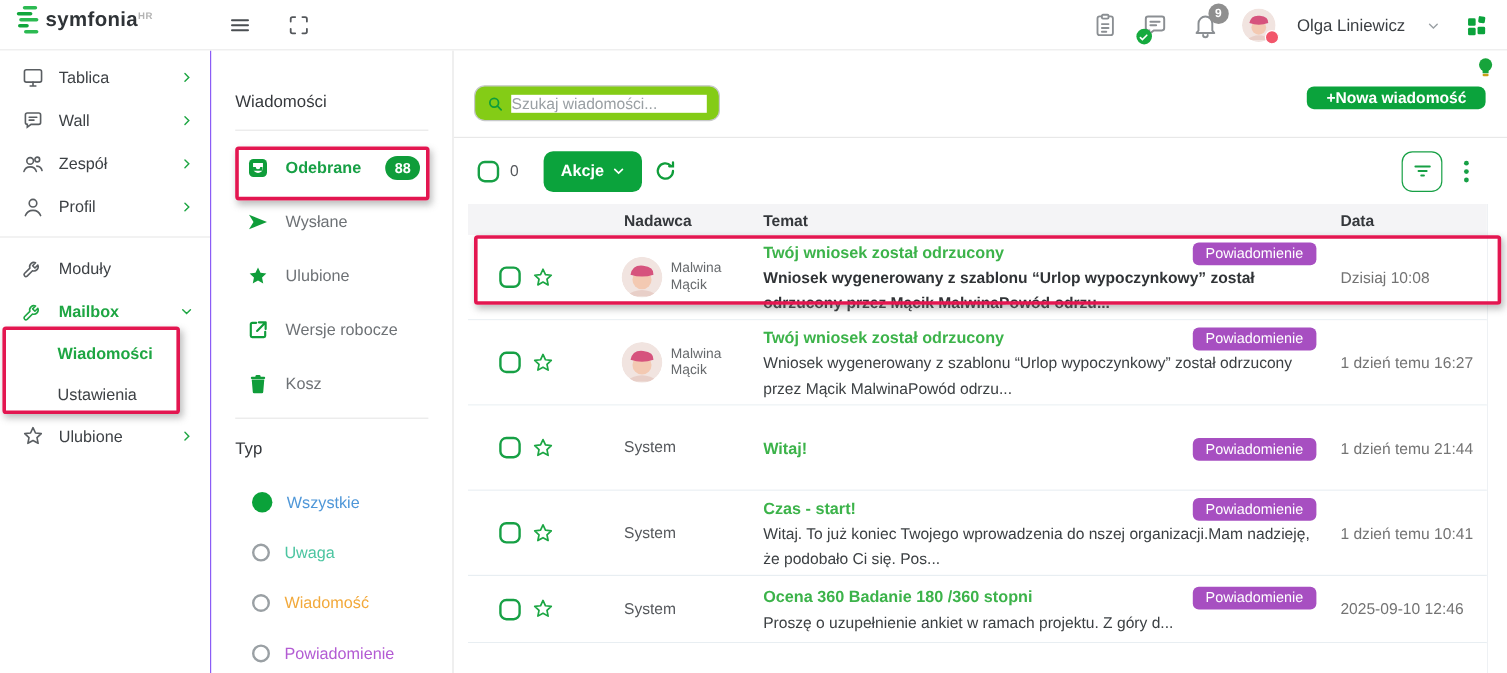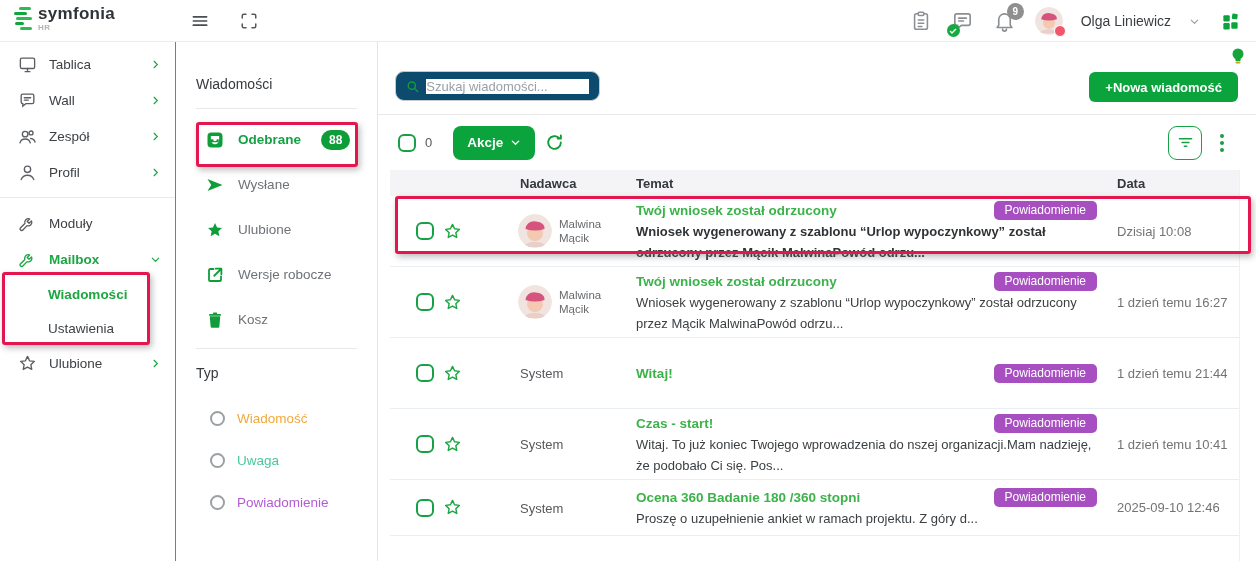--- a/index.html
+++ b/index.html
@@ -11,21 +11,21 @@
   .topbar { position:absolute; left:0; top:0; width:1256px; height:42px; background:#fff;
     border-bottom:1px solid #ececec; z-index:3; }
   .brand { position:absolute; left:14px; top:5px; display:flex; align-items:center; gap:6px; }
   .brand-mark { display:flex; flex-direction:column; gap:2px; width:18px; }
   .brand-mark i { display:block; height:3px; border-radius:2px; background:#11a63c; }
   .brand-mark i:nth-child(1){ width:12px; margin-left:5px; background:#2cba52;}
   .brand-mark i:nth-child(2){ width:13px; margin-left:0;}
   .brand-mark i:nth-child(3){ width:16px; margin-left:2px; background:#2cba52;}
   .brand-mark i:nth-child(4){ width:9px;  margin-left:1px;}
   .brand-mark i:nth-child(5){ width:12px; margin-left:6px; background:#2cba52;}
-  .brand-texts { display:flex; flex-direction:column; line-height:1; }
+  .brand-texts { display:flex; flex-direction:row; line-height:1; }
   .brand-name { font-size:17px; font-weight:600; color:#2f3337; letter-spacing:.3px; }
   .brand-sub { font-size:8px; color:#b3b3b3; font-weight:700; margin-top:2px; letter-spacing:.5px;}
   .tb-icon { position:absolute; top:10px; width:22px; height:22px; display:flex; align-items:center; justify-content:center; cursor:pointer; }
   .tb-right { position:absolute; right:14px; top:0; height:42px; display:flex; align-items:center; gap:18px; }
   .tb-ic { position:relative; width:24px; height:24px; display:flex; align-items:center; justify-content:center; }
   .mini-badge { position:absolute; top:-6px; right:-7px; min-width:17px; height:17px; border-radius:50%;
     background:#8f8f8f; color:#fff; font-size:10px; display:flex; align-items:center; justify-content:center; font-weight:700; }
   .check-badge { position:absolute; bottom:-4px; left:-4px; width:13px; height:13px; border-radius:50%;
     background:#15aa3e; display:flex; align-items:center; justify-content:center; }
   .avatar-wrap { position:relative; width:28px; height:28px; }
@@ -60,26 +60,26 @@
   .type-item { height:42px; display:flex; align-items:center; gap:12px; padding-left:14px;
     font-size:13.5px; cursor:pointer; }
   .radio { width:15px; height:15px; border:2px solid #9aa0a4; border-radius:50%; flex:0 0 auto; }
   .radio.on { width:17px; height:17px; border:none; background:#0aa23a; }
   .t0 { color:#4f97d8; } .t1 { color:#f2a93b; } .t2 { color:#4cc5a1; } .t3 { color:#b35bd3; }
 
   
   .main { position:absolute; left:378px; top:42px; right:0; bottom:0; background:#fff; }
   .main-header { position:relative; height:73px; border-bottom:1px solid #e8e8e8; }
   .search-box { position:absolute; left:17px; top:29px; width:205px; height:30px;
-    border:1px solid #c7c9cb; border-radius:9px; display:flex; align-items:center; padding:0 10px; gap:7px; background:#0c4a6e; }
+    border:1px solid #c7c9cb; border-radius:9px; display:flex; align-items:center; padding:0 10px; gap:7px; background:#84cc16; }
   .search-box input { border:none; outline:none; font-size:13px; color:#3c4043; width:100%;
     font-family:"Liberation Sans", sans-serif; }
   .search-box input::placeholder { color:#9aa0a4; }
   .bulb { position:absolute; right:10px; top:5px; }
-  .btn-new { position:absolute; right:18px; top:30px; height:30px; background:#0ba33c; color:#fff;
+  .btn-new { position:absolute; right:18px; top:30px; height:19px; background:#0ba33c; color:#fff;
     border:none; border-radius:6px; font-size:13px; font-weight:700; padding:0 16px; cursor:pointer;
     font-family:"Liberation Sans", sans-serif; }
   .toolbar { position:relative; height:55px; display:flex; align-items:center; }
   .cb { width:18px; height:18px; border:2px solid #17a045; border-radius:6px; background:#fff; cursor:pointer; flex:0 0 auto; }
   .toolbar .cb { margin-left:20px; }
   .sel-count { font-size:13px; color:#55585c; margin-left:9px; }
   .btn-akcje { margin-left:21px; height:34px; background:#0ba33c; color:#fff; border:none; border-radius:8px;
     font-size:13.5px; font-weight:700; padding:0 14px; display:flex; align-items:center; gap:7px; cursor:pointer;
     font-family:"Liberation Sans", sans-serif; }
   .refresh { margin-left:10px; cursor:pointer; display:flex; }
@@ -98,21 +98,21 @@
   .c4 { flex:1 1 auto; min-width:0; padding-right:10px; }
   .c5 { width:132px; flex:0 0 auto; padding-left:10px; font-size:13px; color:#737373; }
   .thead .c3 { padding-left:2px; }
   .row { display:flex; align-items:center; border-bottom:1px solid #e8eef2; height:71px; background:#fff; }
   .row.short { height:56px; }
   .row .cb { margin-top:0; }
   .star-btn { display:flex; cursor:pointer; }
   .sender-block { display:flex; align-items:center; gap:7px; }
   .sender-name { font-size:11.5px; color:#66696c; line-height:14px; width:56px; }
   .sender-sys { font-size:13px; color:#55585c; padding-left:2px; }
-  .subj-line { display:flex; align-items:center; }
+  .subj-line { display:flex; align-items:flex-end; }
   .subj { font-size:13.5px; font-weight:600; color:#3cb34a; line-height:21px; white-space:nowrap;
     overflow:hidden; text-overflow:ellipsis; }
   .badge { margin-left:auto; background:#a74fc1; color:#fff; font-size:12px; padding:2.5px 11px;
     border-radius:5px; white-space:nowrap; flex:0 0 auto; }
   .body-txt { font-size:13px; color:#3c4043; line-height:21px; }
   .row.unread .body-txt { font-weight:700; color:#303336; }
 
   
   .anno { position:absolute; border:3px solid #e31650; border-radius:3px; z-index:6;
     box-shadow:2px 3px 6px rgba(110,110,110,.45); pointer-events:none; }
@@ -306,27 +306,31 @@
     <div class="folder-item">
       <svg width="18" height="18" viewBox="0 0 24 24" fill="#0f9d3a">
           <path d="M5 7h14l-1.2 14a1.5 1.5 0 0 1-1.5 1.4H7.7A1.5 1.5 0 0 1 6.2 21z"></path>
           <rect x="4" y="4" width="16" height="2.4" rx="1.2"></rect>
           <rect x="9.2" y="2" width="5.6" height="2.6" rx="1.3"></rect>
         </svg>
       <span>Kosz</span>
     </div>
     <div class="f-divider" style="margin-top:6px;"></div>
     <div class="typ-title">Typ</div>
+    <div class="type-item t0">
+      <span class="radio on"></span>
+      <span>Wszystkie</span>
+    </div>
+    <div class="type-item t2">
+      <span class="radio"></span>
+      <span>Uwaga</span>
+    </div>
     <div class="type-item t1">
       <span class="radio"></span>
       <span>Wiadomość</span>
-    </div>
-    <div class="type-item t2">
-      <span class="radio"></span>
-      <span>Uwaga</span>
     </div>
     <div class="type-item t3">
       <span class="radio"></span>
       <span>Powiadomienie</span>
     </div>
   </div>
 
   <div class="main">
     <div class="main-header">
       <div class="search-box">

